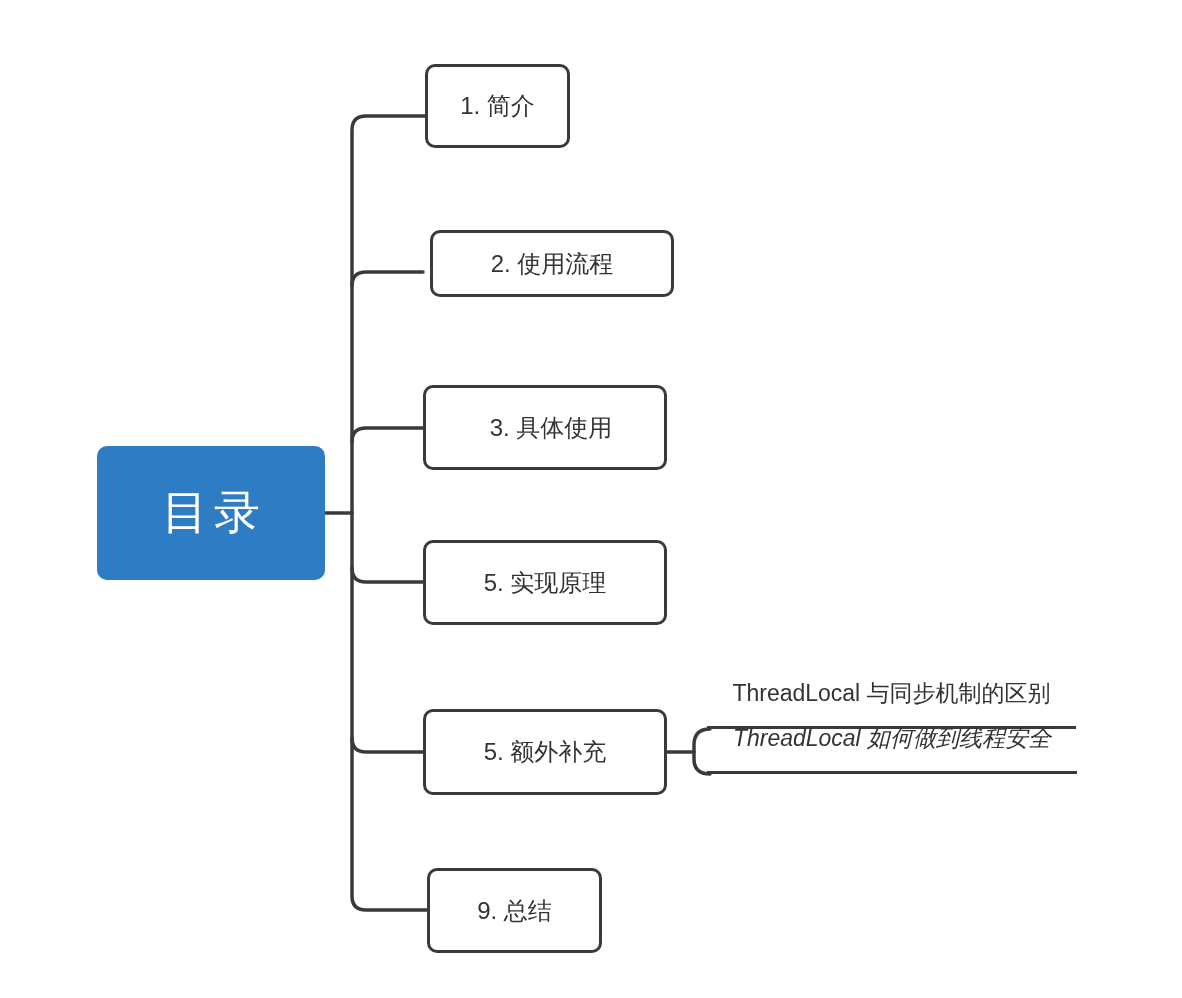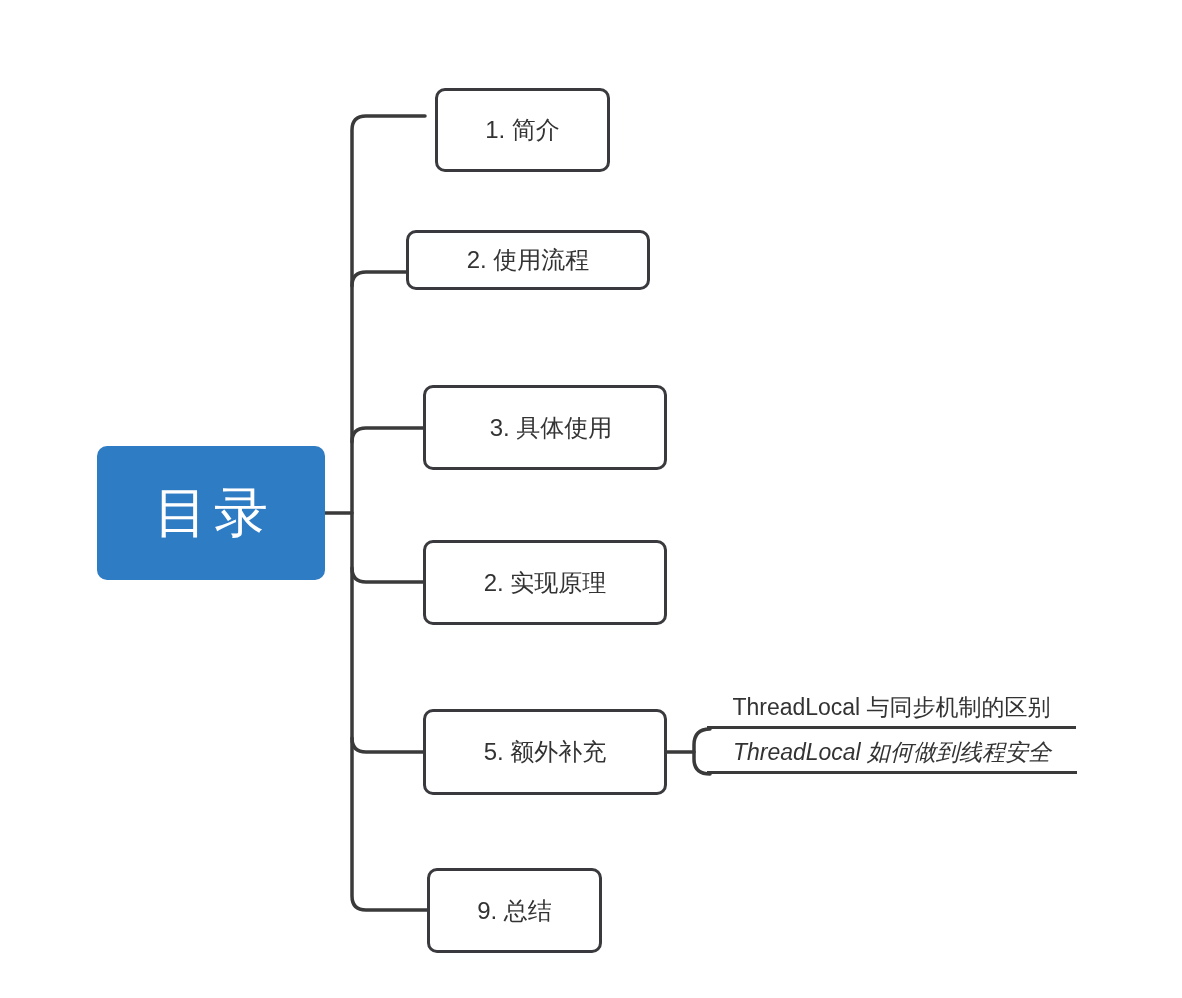--- a/index.html
+++ b/index.html
@@ -38,55 +38,55 @@
   .root-topic {
     position: absolute;
     left: 97px; top: 446px;
     width: 228px; height: 134px;
     background: var(--root-bg);
     color: var(--root-text);
     border-radius: 10px;
     display: flex;
     align-items: center;
     justify-content: center;
-    font-size: 54px;
+    font-size: 46px;
     letter-spacing: 6px;
     text-indent: 6px; 
     cursor: default;
   }
 
   .topic {
     position: absolute;
     box-sizing: border-box;
     background: #FFFFFF;
     border: 3px solid var(--node-border);
     border-radius: 10px;
     display: flex;
     align-items: center;
     justify-content: center;
     font-size: 24px;
     color: var(--node-text);
     cursor: default;
     white-space: nowrap;
   }
-  #n1 { left: 425px; top: 88px;  width: 175px; height: 84px; margin-left: 10px; }
-  #n2 { left: 406px; top: 230px; width: 244px; height: 60px; text-align: center; }
+  #n1 { left: 425px; top: 64px;  width: 145px; height: 84px; }
+  #n2 { left: 430px; top: 230px; width: 244px; height: 67px; text-align: center; }
   #n3 { left: 423px; top: 385px; width: 244px; height: 85px; padding-left: 12px; }
   #n4 { left: 423px; top: 540px; width: 244px; height: 85px; }
   #n5 { left: 423px; top: 709px; width: 244px; height: 86px; text-align: right; }
   #n6 { left: 427px; top: 868px; width: 175px; height: 85px; }
 
   .subtopic {
     position: absolute;
     box-sizing: border-box;
     border-bottom: 3px solid var(--line);
     display: flex;
     align-items: flex-end;
     justify-content: center;
-    padding-bottom: 3px;
+    padding-bottom: 17px;
     font-size: 23px;
     color: var(--node-text);
     cursor: default;
     white-space: nowrap;
   }
   #s1 { left: 707px; top: 691px; width: 369px; height: 38px; }
   #s2 { left: 707px; top: 736px; width: 370px; height: 38px; font-style: italic; }
 </style>
 </head>
 <body>
@@ -109,21 +109,21 @@
   </svg>
 
   <div class="root-topic">目录</div>
 
   <div class="topic" id="n1">1. 简介</div>
 
   <div class="topic" id="n2">2. 使用流程</div>
 
   <div class="topic" id="n3">3. 具体使用</div>
 
-  <div class="topic" id="n4">2. 实现原理</div>
+  <div class="topic" id="n4">5. 实现原理</div>
 
   <div class="topic" id="n5">5. 额外补充</div>
 
   <div class="topic" id="n6">9. 总结</div>
 
   <div class="subtopic" id="s1">ThreadLocal 与同步机制的区别</div>
 
   <div class="subtopic" id="s2">ThreadLocal 如何做到线程安全</div>
 
 </div>

